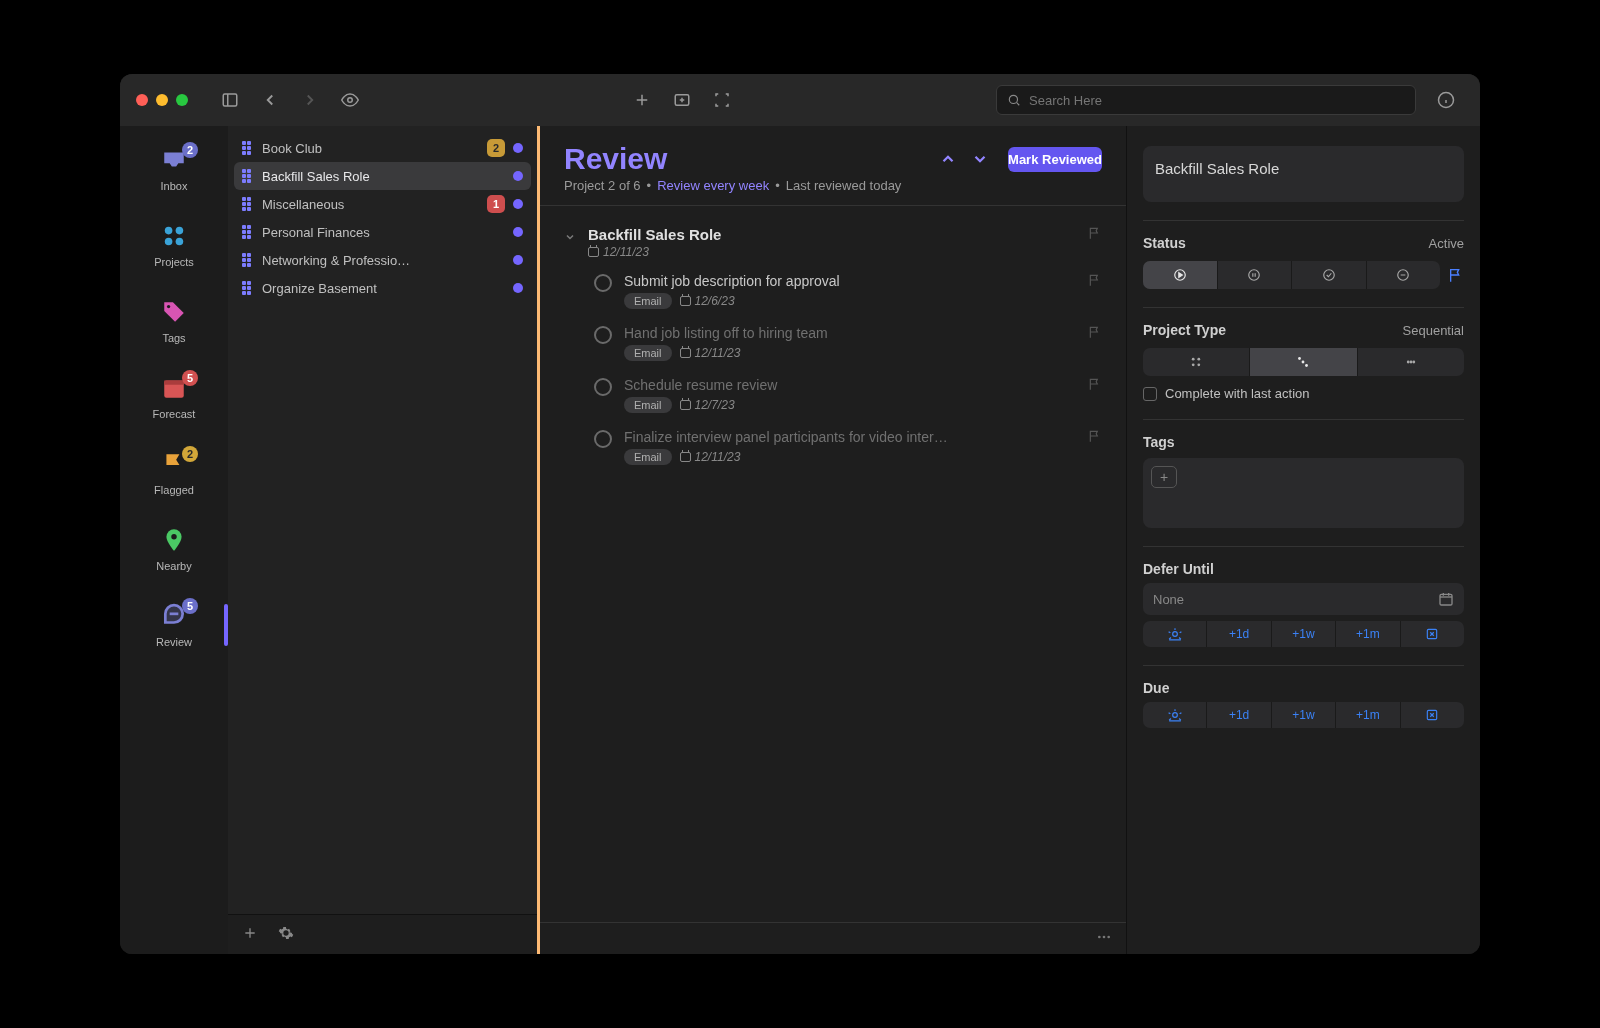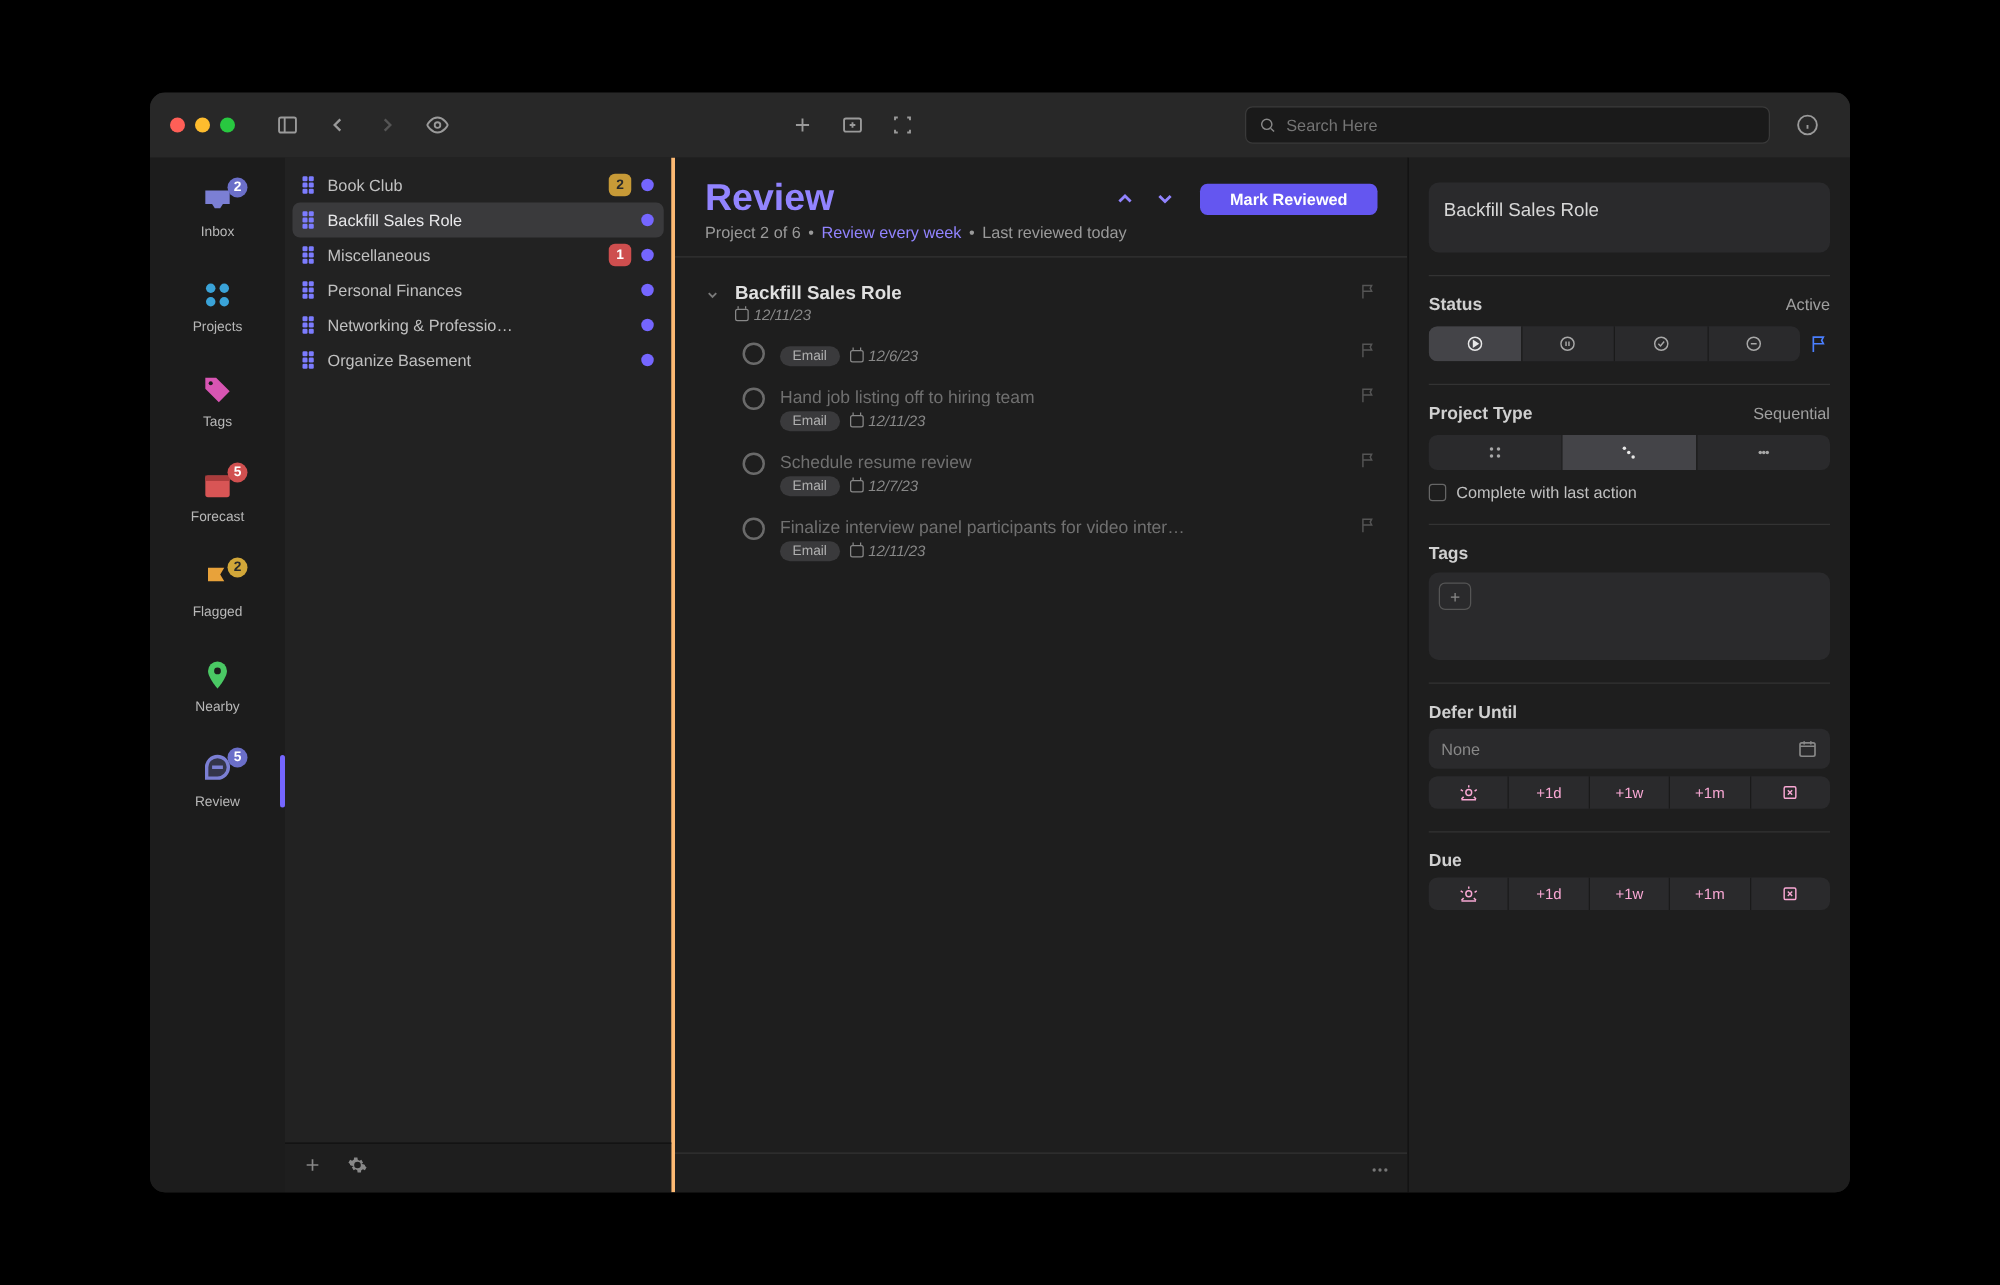--- a/index.html
+++ b/index.html
@@ -48,21 +48,21 @@
 .projlist-footer { height: 40px; border-top: 1px solid #111; display: flex; align-items: center; padding: 0 14px; gap: 20px; background:#1e1e1e;}
 .projlist-footer svg { width:16px; height:16px; color:#888;}
 
 
 .main { flex: 1; display: flex; flex-direction: column; background: #1e1e1e; overflow:hidden;}
 .main-header { padding: 16px 24px 12px 24px; border-bottom:1px solid #333;}
 .mh-top { display:flex; align-items:center; gap:14px;}
 .mh-title { font-size: 30px; font-weight:700; color:#9284ff; flex:0 0 auto;}
 .mh-nav { display:flex; gap:4px; margin-left:auto;}
 .mh-nav-btn { width:28px; height:26px; display:flex; align-items:center; justify-content:center; color:#9284ff; cursor:pointer;}
-.mh-mark { background:#6456f0; color:#fff; font-size:13px; font-weight:600; padding:5px 24px; border-radius:6px; cursor:pointer;}
+.mh-mark { background:#6456f0; color:#fff; font-size:13px; font-weight:600; padding:5px 0; border-radius:6px; cursor:pointer;}
 .mh-sub { font-size:13px; color:#9a9a9a; margin-top:2px;}
 .mh-sub .link { color:#9284ff;}
 .mh-sub .sep { margin:0 6px;}
 
 .tasks { flex:1; overflow-y:auto; padding: 14px 10px;}
 .proj-hdr { display:flex; align-items:flex-start; padding:6px 14px; gap:10px;}
 .proj-hdr .chev { color:#7a7a7a; width:14px; margin-top:3px;}
 .proj-hdr-body { flex:1;}
 .proj-hdr-title { font-size:15px; font-weight:600; color:#e0e0e0;}
 .proj-hdr-meta { font-size:12px; color:#888; font-style:italic; display:flex; align-items:center; gap:4px; margin-top:2px;}
@@ -99,21 +99,21 @@
 .flag-ic { color:#4a7fff; width:16px; height:16px;}
 .chk-row { display:flex; align-items:center; gap:8px; margin-top:10px; font-size:13px; color:#c0c0c0;}
 .chk-box { width:14px; height:14px; border:1px solid #666; border-radius:3px;}
 .tags-box { background:#2a2a2c; border-radius:8px; min-height:70px; padding:8px; margin-top:8px;}
 .tag-add { width:26px; height:22px; border:1px solid #555; border-radius:5px; display:flex; align-items:center; justify-content:center; color:#888; font-size:14px; cursor:pointer;}
 .date-input { background:#2a2a2c; border-radius:7px; height:30px; display:flex; align-items:center; padding:16px 10px; justify-content:space-between; margin-top:6px;}
 .date-input span { font-size:13px; color:#888;}
 .date-input.filled span{ color:#d0d0d0;}
 .cal-btn{ color:#888;}
 .quick-row { display:flex; background:#2a2a2c; border-radius:7px; height:26px; margin-top:6px; overflow:hidden;}
-.quick-btn { flex:1; display:flex; align-items:center; justify-content:center; font-size:12px; color:#f9a8d4; cursor:pointer;}
+.quick-btn { flex:1; display:flex; align-items:center; justify-content:center; font-size:12px; color:#3b82f6; cursor:pointer;}
 .quick-btn + .quick-btn{ border-left:1px solid #1a1a1a;}
 .quick-btn svg{width:14px;height:14px;}
 </style>
 </head>
 <body>
 
 <div class="window">
 
   <div class="titlebar">
     <div class="traffic">
@@ -379,20 +379,21 @@
               </div>
           </div>
           <div class="flag-slot"><svg width="14" height="14" viewBox="0 0 24 24" fill="none" stroke="currentColor" stroke-width="2">
                 <path d="M4 22V4h12l-2 4 2 4H4"></path>
               </svg></div>
         </div>
         <div id="tasklist">
             <div class="task">
               <div class="task-circle"></div>
   <div class="task-body">
+    <div class="task-title">Submit job description for approval</div>
     <div class="task-meta">
       <span class="tag-pill">Email</span>
       <span class="task-date"><span class="cal-ic"></span>12/6/23</span>
     </div>
   </div>
   <div class="flag-slot"><svg width="14" height="14" viewBox="0 0 24 24" fill="none" stroke="currentColor" stroke-width="2">
                   <path d="M4 22V4h12l-2 4 2 4H4"></path>
                 </svg></div>
             </div>
             <div class="task dim">

